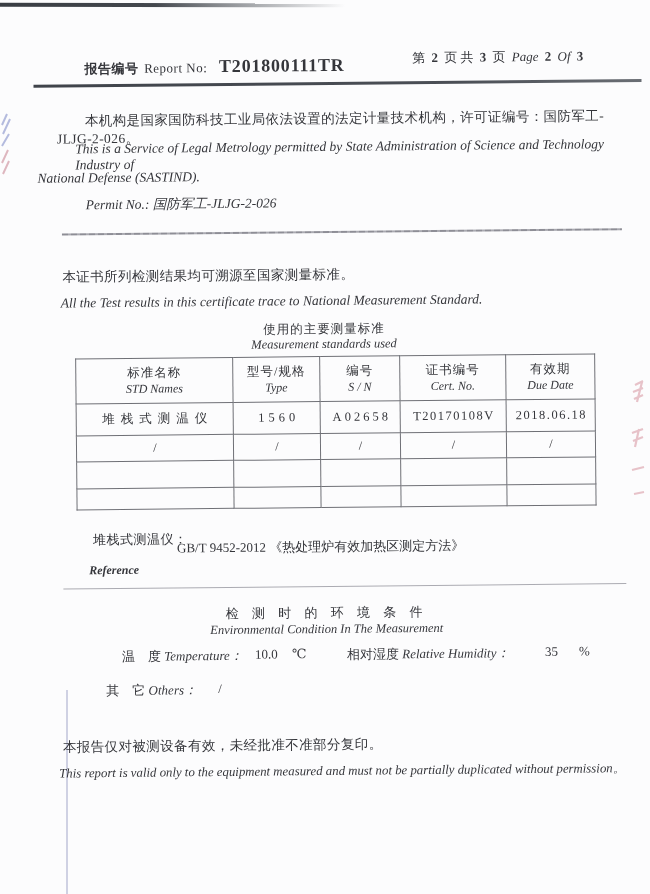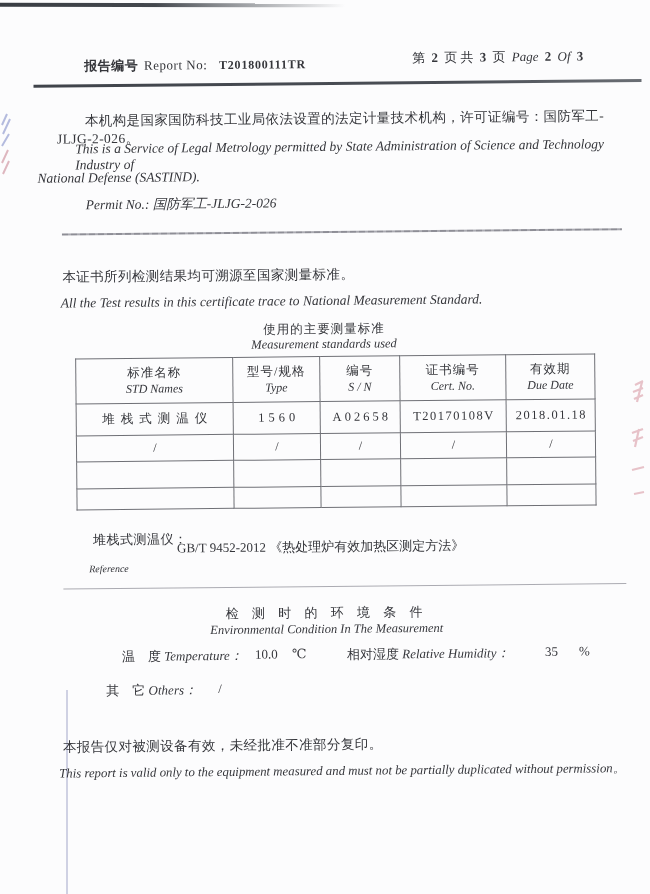--- a/index.html
+++ b/index.html
@@ -12,21 +12,21 @@
   .content { position:absolute; left:0; top:0; width:650px; height:894px;
     transform:rotate(-0.55deg); transform-origin:325px 447px; }
 
   .abs { position:absolute; }
   .it { font-style:italic; }
 
   
   .hdr-left { left:88px; top:55px; font-size:13px; letter-spacing:.5px; white-space:nowrap; }
   .hdr-left .cn { font-weight:600;margin-top:12px; }
   .hdr-left .en { margin-left:2px; }
-  .hdr-left .val { font-weight:bold; font-size:12px; margin-left:8px; letter-spacing:.8px; }
+  .hdr-left .val { font-weight:bold; font-size:18px; margin-left:8px; letter-spacing:.8px; }
   .hdr-right { left:416px; top:50px; font-size:13px; white-space:nowrap; }
   .hdr-right span, .hdr-right i, .hdr-right b { margin-right:3px; }
   .hdr-rule { left:37px; top:82px; width:608px; height:3px;
     background:linear-gradient(to right,#3f434a 0%,#4b4f56 70%,#6a6e74 100%); }
 
   
   .auth-cn { left:60px; top:110px; width:565px; font-size:13.5px; text-indent:28px; letter-spacing:.4px; }
   .auth-en1 { left:78px; top:139px; width:560px; font-size:13.5px; }
   .auth-en2 { left:40px; top:168px; width:560px; font-size:13.5px; }
   .auth-permit { left:88px; top:194px; font-size:13.5px; }
@@ -53,21 +53,21 @@
   .th-cn { letter-spacing:1px; }
   .th-en { font-style:italic; font-size:12px; }
   .ls6 { letter-spacing:6px; padding-left:6px !important; }
   .ls4 { letter-spacing:4px; padding-left:4px !important;margin-left:42px; }
   .ls3 { letter-spacing:3px; padding-left:3px !important; }
   .ls15 { letter-spacing:1.5px; padding-left:1.5px !important; }
 
   
   .ref-label { left:92px; top:529px; font-size:13px; letter-spacing:.5px; }
   .ref-value { left:176px; top:538px; font-size:13px; }
-  .ref-en { left:88px; top:561px; font-size:10px; }
+  .ref-en { left:88px; top:561px; font-size:12px;font-weight:bold; }
   .divider2 { left:62px; top:586px; width:563px; height:1.2px; background:#ababb2; }
 
   
   .env-title-cn { left:0; top:604px; width:650px; text-align:center; font-size:13px; letter-spacing:5px; }
   .env-title-en { left:0; top:622px; width:650px; text-align:center; font-size:12.5px; }
   .env-row { left:0; width:650px; height:20px; font-size:13px; }
   .env-row .f { position:absolute; white-space:nowrap; }
 
   
   .foot-cn { left:60px; top:736px; font-size:13.5px; letter-spacing:.4px; }
@@ -167,21 +167,21 @@
             <div class="th-en">Due Date</div>
           </th>
         </tr>
       </thead>
       <tbody>
         <tr class="r0">
           <td class="ls6">堆栈式测温仪</td>
           <td class="ls4">1560</td>
           <td class="ls3">A02658</td>
           <td class="ls15">T20170108V</td>
-          <td class="ls15">2018.01.18</td>
+          <td class="ls15">2018.06.18</td>
         </tr>
         <tr class="r1">
           <td>/</td>
           <td>/</td>
           <td>/</td>
           <td>/</td>
           <td>/</td>
         </tr>
         <tr class="r2">
           <td></td>

